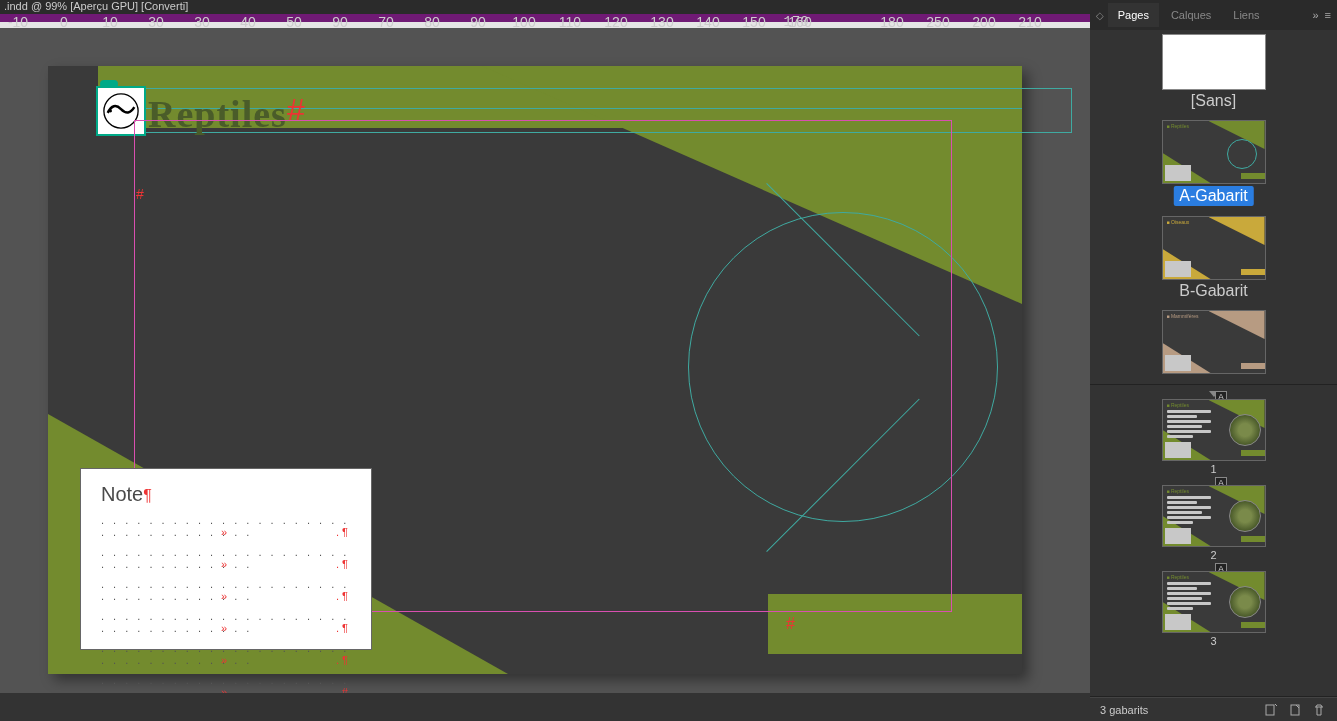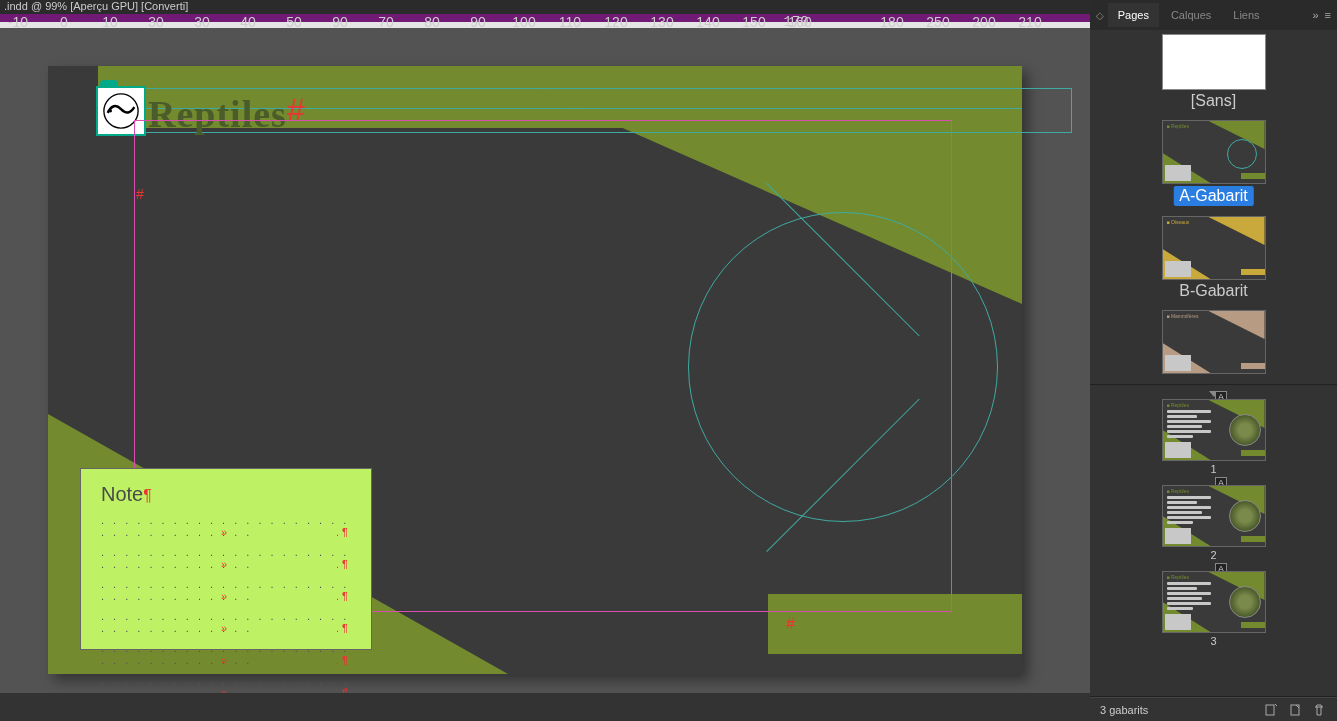--- a/index.html
+++ b/index.html
@@ -43,21 +43,21 @@
 
 .page-hash { position: absolute; left: 88px; top: 120px; color: #e33; font-size: 14px; }
 .page-hash2 { color: #e33; font-size: 16px; }
 
 
 .circle-ph { position: absolute; right: 24px; top: 146px; width: 310px; height: 310px; border: 1px solid #3faaa1; border-radius: 50%; }
 .circle-ph::before { content:""; position:absolute; left: 15%; top: 15%; width: 70%; height: 1px; background:#3faaa1; transform: rotate(45deg); transform-origin: center; }
 .circle-ph::after { content:""; position:absolute; left: 15%; top: 85%; width: 70%; height: 1px; background:#3faaa1; transform: rotate(-45deg); transform-origin: center; }
 
 
-.note-box { position: absolute; left: 32px; bottom: 24px; width: 292px; height: 182px; background: #bef264; border: 1px solid #666; padding: 14px 20px; }
+.note-box { position: absolute; left: 32px; bottom: 24px; width: 292px; height: 182px; background: #ffffff; border: 1px solid #666; padding: 14px 20px; }
 .note-title { font-size: 20px; color: #4a4a4a; }
 .note-title .pilcrow { color: #e33; font-size: 16px; }
 .note-line { font-size: 11px; letter-spacing: 3px; color: #555; margin-top: 8px; position: relative; }
 .note-line .mid { color: #e33; position: absolute; left: 48%; }
 .note-line .end { color: #e33; position: absolute; right: 0; }
 
 
 .right-panel { position: absolute; right: 0; top: 0; bottom: 0; width: 247px; background: #333; color: #ccc; font-size: 11px; display:flex; flex-direction:column; }
 .tabs { display:flex; background: #2a2a2a; height: 30px; align-items:center; padding: 0 6px; gap: 2px; }
 .tab { padding: 6px 10px; color: #888; cursor: pointer; }

